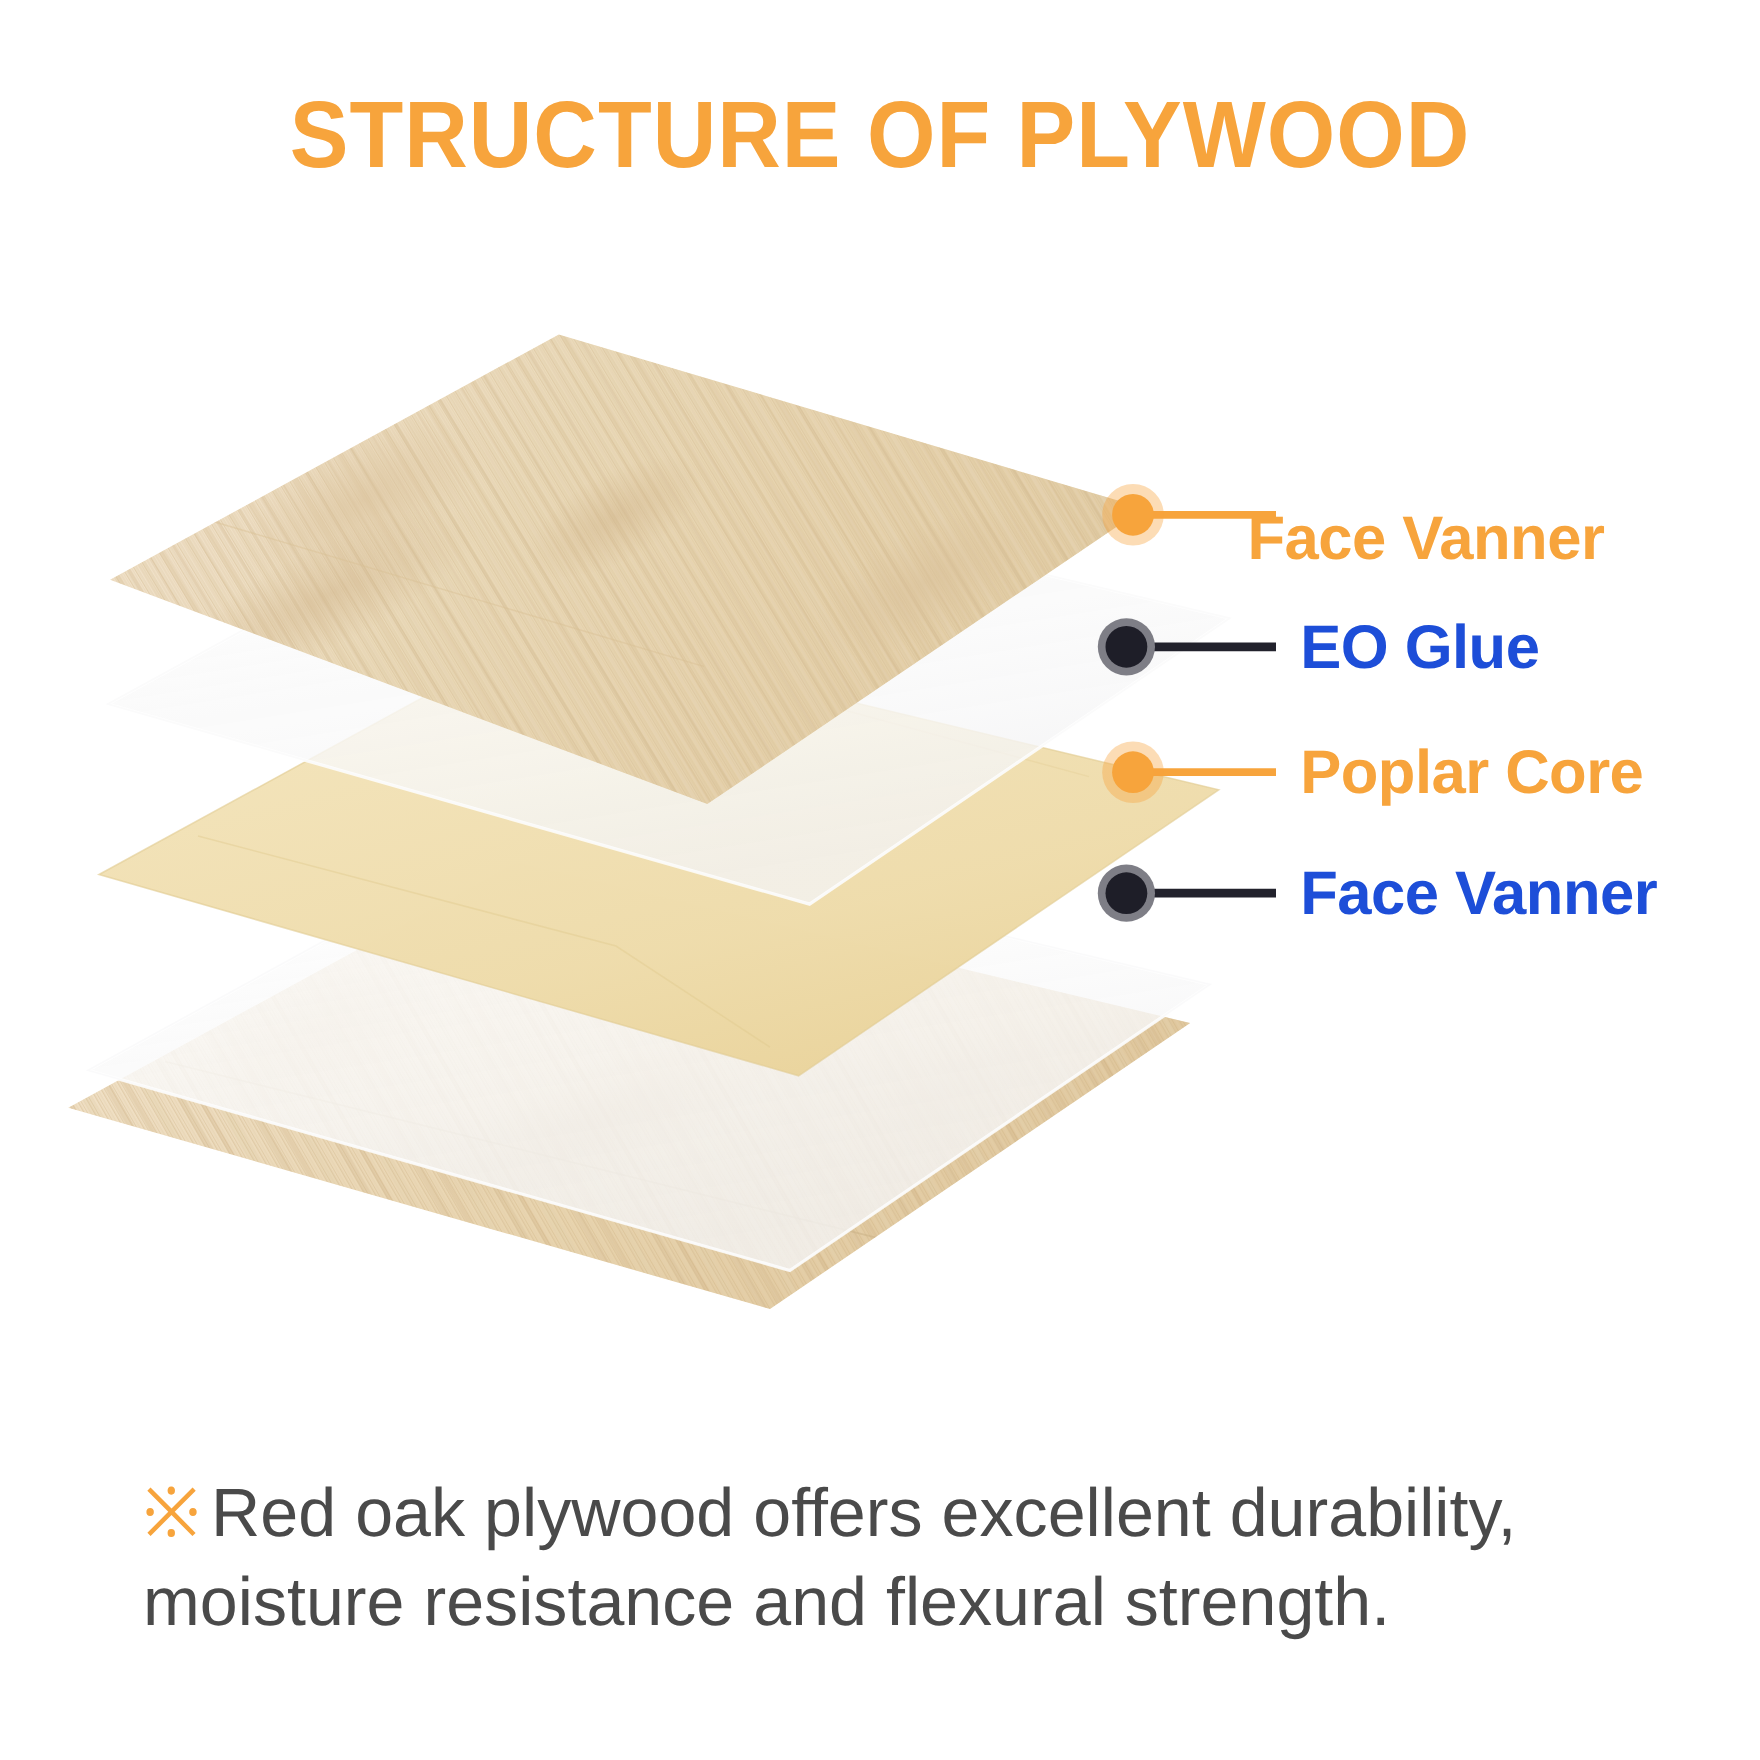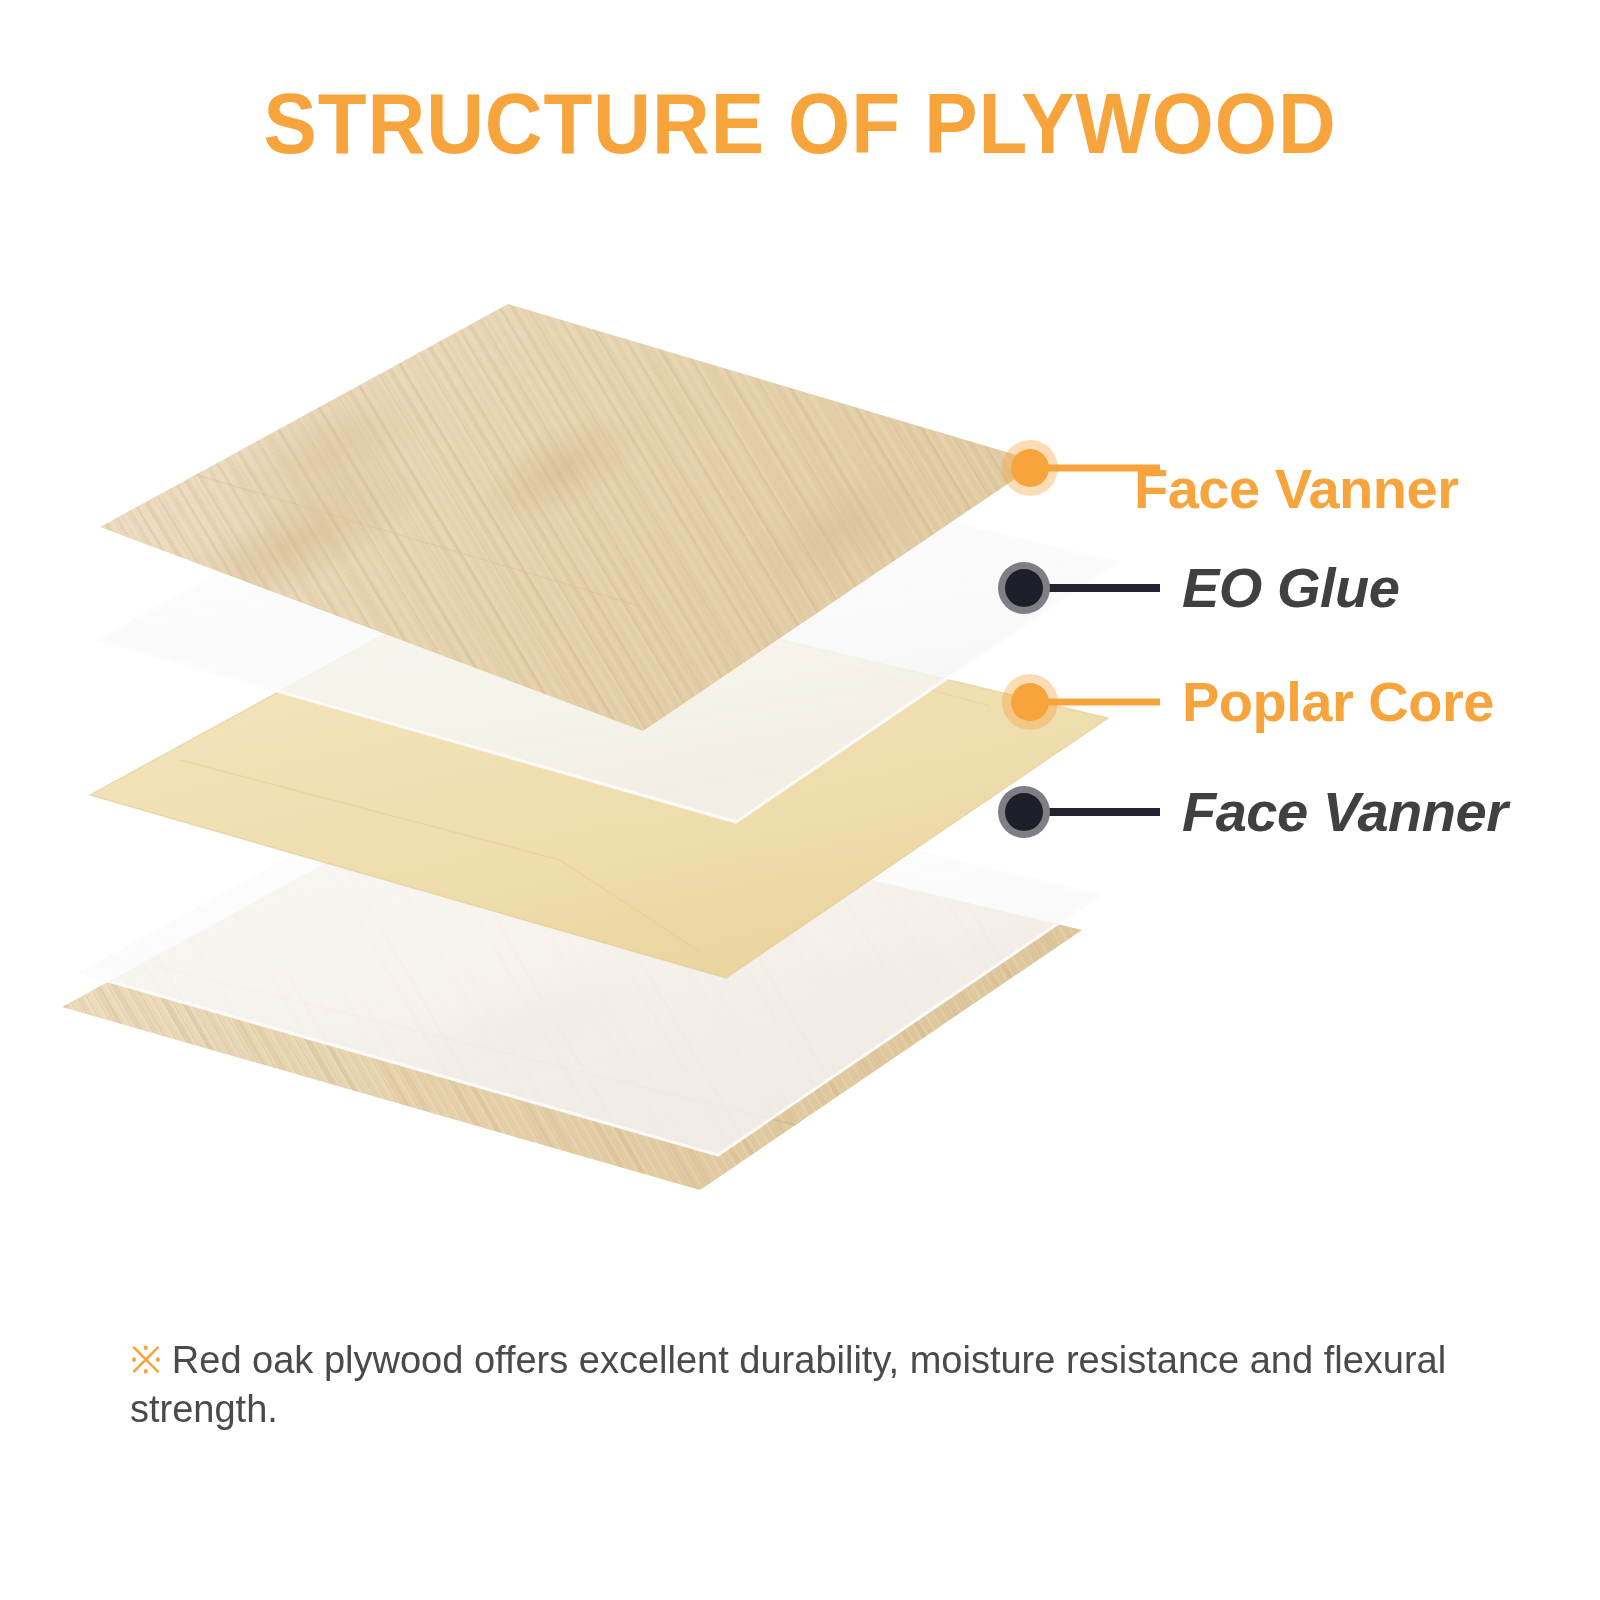--- a/index.html
+++ b/index.html
@@ -35,28 +35,28 @@
   .callout-label{
     position:absolute;
     font-family:"Liberation Sans",sans-serif;
     font-weight:bold;
     font-size:56px;
     letter-spacing:-0.5px;
     white-space:nowrap;
     line-height:1;
   }
   .callout-label.orange{color:#F7A43C;}
-  .callout-label.dark{color:#404040;font-style:italic;}
+  .callout-label.dark{color:#1d4ed8;}
 
   
   .footer{
     position:absolute;
     left:130px;top:1336px;width:1370px;
     font-family:"Liberation Sans Narrow","Liberation Sans",sans-serif;
-    font-size:38px;
+    font-size:62px;
     line-height:1.30;
     color:#4A4A4A;
     letter-spacing:0px;
   }
   .footer .mark{
     color:#F7A43C;
     font-weight:normal;
     display:inline-block;
     margin-right:10px;
   }

